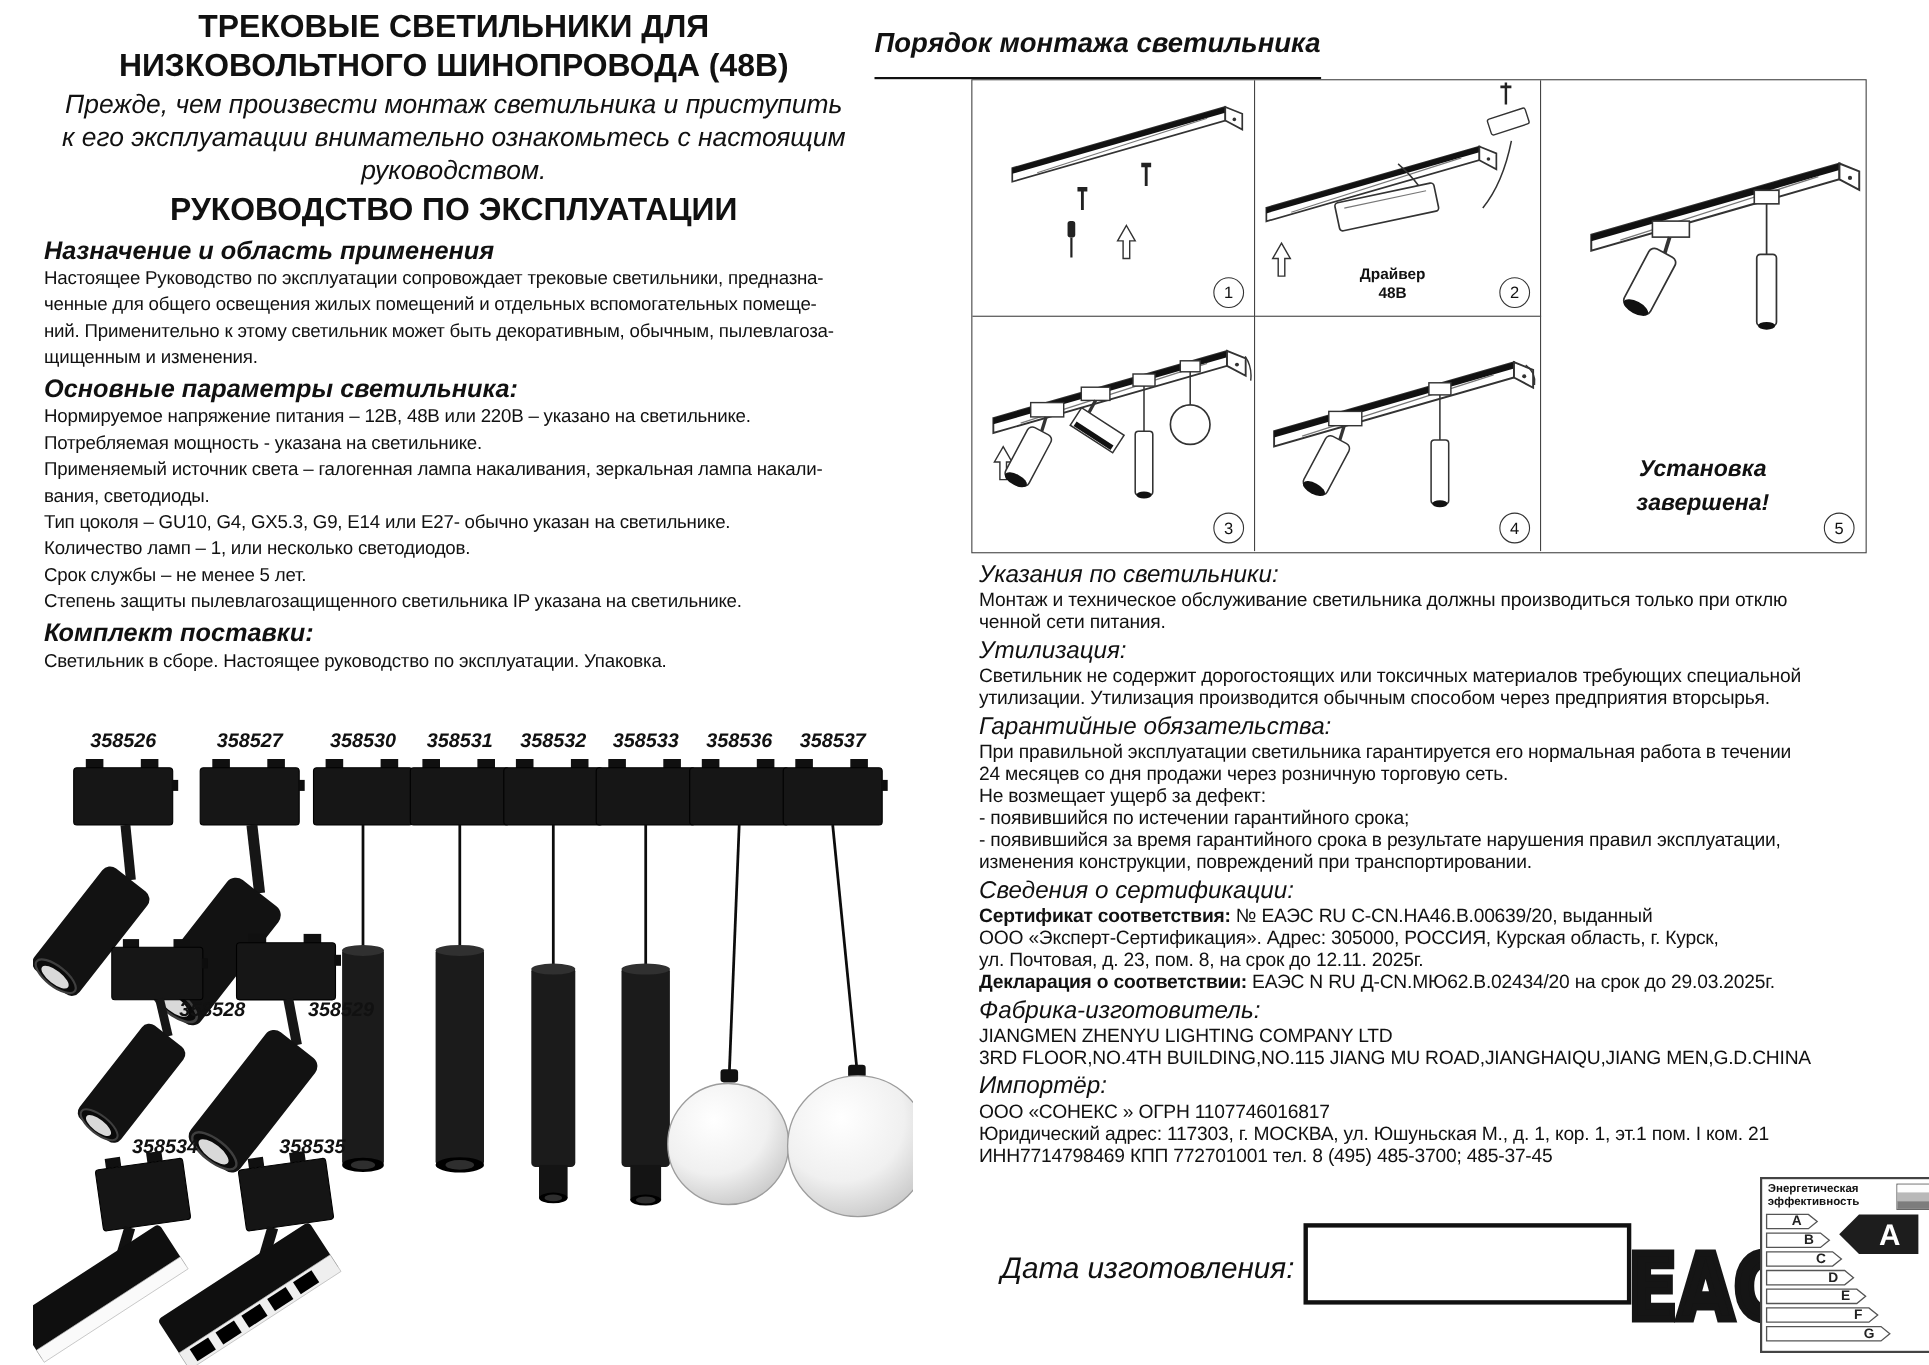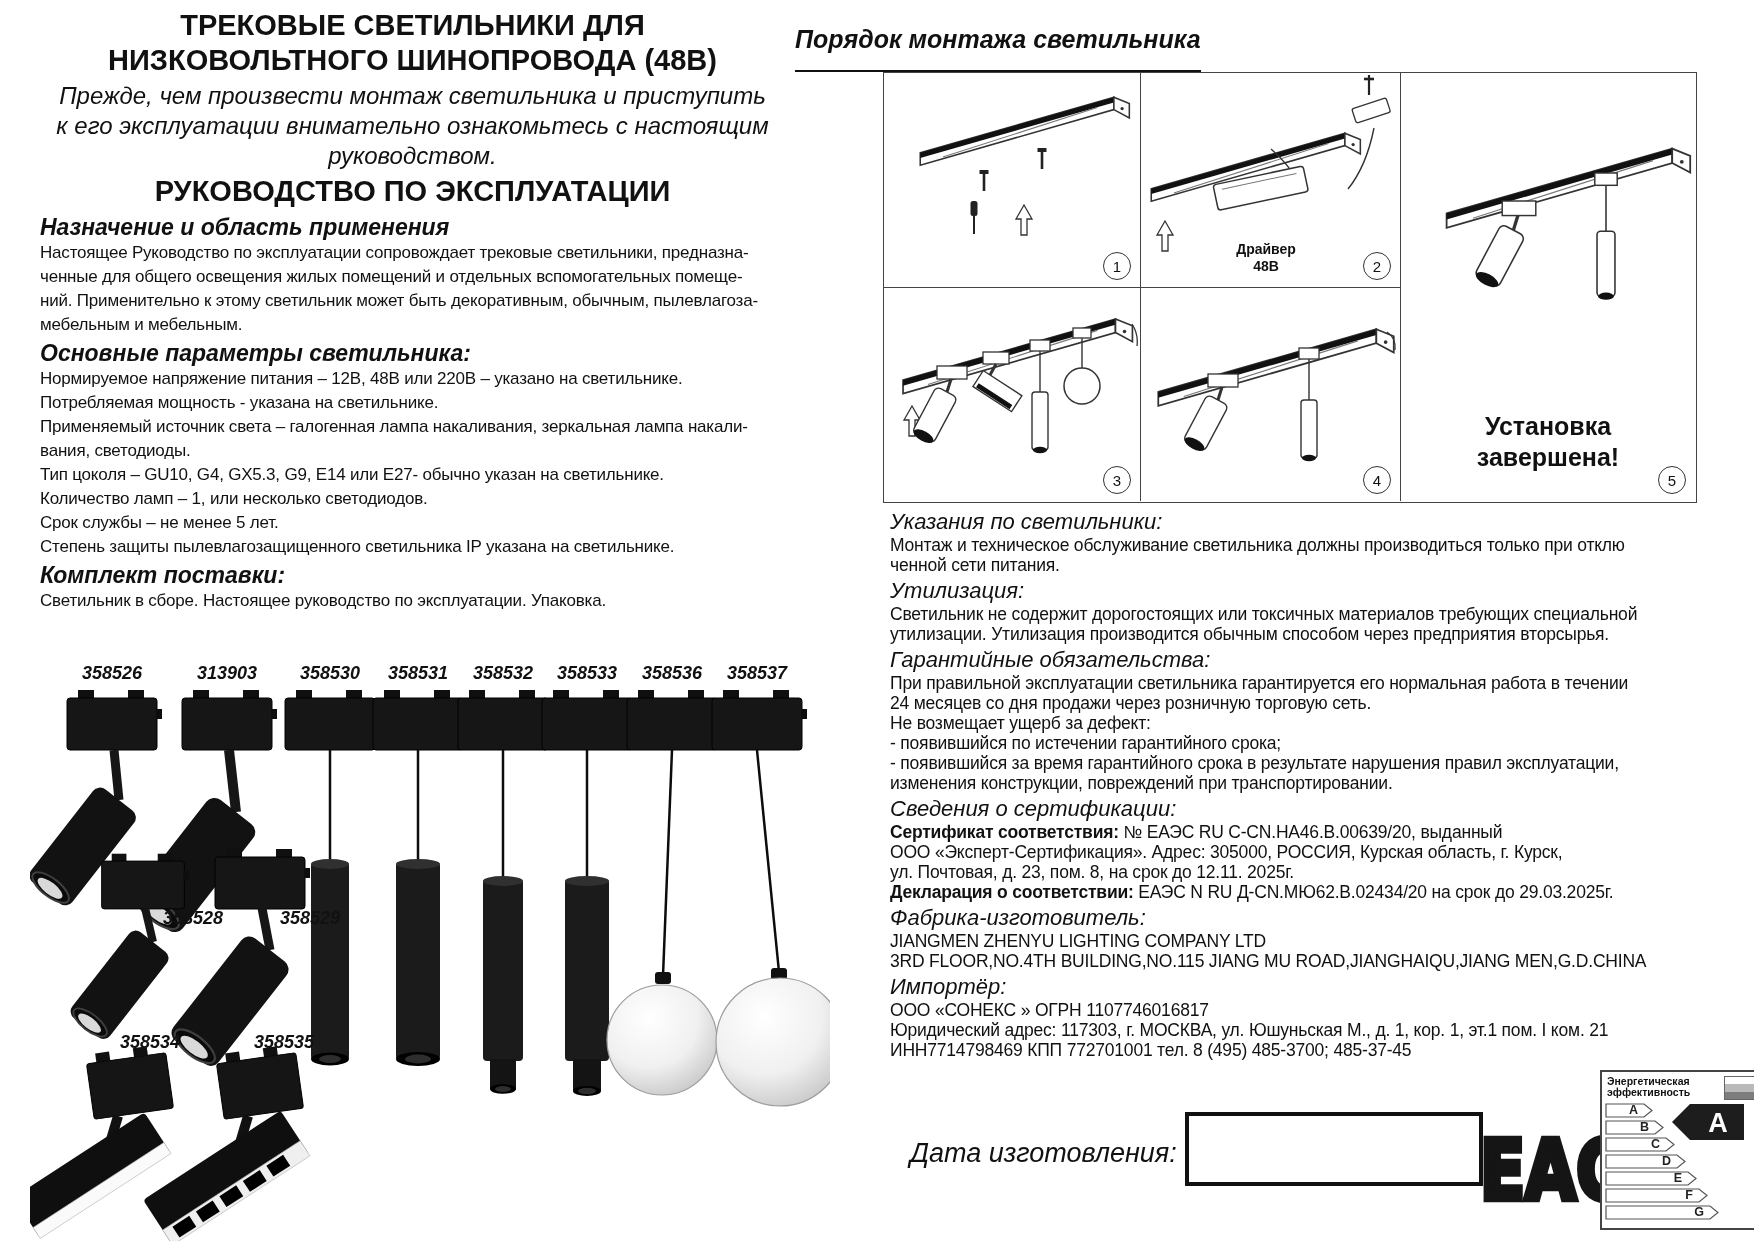--- a/index.html
+++ b/index.html
@@ -30,21 +30,21 @@
   .p3{left:0;top:215px;width:257px;height:213px;border-right:1.6px solid #444;}
   .p4{left:257px;top:215px;width:260px;height:213px;border-right:1.6px solid #444;}
   .p5{left:517px;top:0;width:294px;height:428px;}
   .panel svg{position:absolute;left:0;top:0;}
   .step-circle{position:absolute;right:9px;bottom:7px;width:26px;height:26px;border:1.6px solid #333;
                border-radius:50%;background:#fff;font-size:15px;display:flex;align-items:center;
                justify-content:center;}
   .driver-label{position:absolute;left:55px;bottom:12px;width:140px;text-align:center;
                 font-size:14px;font-weight:bold;line-height:17px;}
   .complete-text{position:absolute;left:0;bottom:28px;width:100%;text-align:center;
-                 font-size:25px;font-weight:bold;line-height:31px;}
+                 font-size:21px;font-weight:bold;font-style:italic;line-height:31px;}
   .rtext{position:absolute;left:100px;top:486px;width:850px;}
   .r-h{font-size:22px;font-style:italic;line-height:26px;margin-top:3px;}
   .r-line{font-size:17.5px;line-height:20px;white-space:nowrap;letter-spacing:-0.2px;}
   .r-line b{font-weight:bold;}
   .svc{margin-top:8px;}
   
   .date-label{position:absolute;left:120px;top:1118px;font-size:27px;font-style:italic;}
   .date-box{position:absolute;left:395px;top:1092px;width:290px;height:66px;border:4px solid #111;}
   .eac{position:absolute;left:688px;top:1082px;}
   .energy{position:absolute;left:810px;top:1050px;width:175px;height:160px;border:2px solid #444;
@@ -119,42 +119,42 @@
       <div>к его эксплуатации внимательно ознакомьтесь с настоящим</div>
       <div>руководством.</div>
     </div>
     <div class="manual-title">РУКОВОДСТВО ПО ЭКСПЛУАТАЦИИ</div>
 
     <div class="sec-h">Назначение и область применения</div>
     <div>
       <div class="body-line">Настоящее Руководство по эксплуатации сопровождает трековые светильники, предназна-</div>
       <div class="body-line">ченные для общего освещения жилых помещений и отдельных вспомогательных помеще-</div>
       <div class="body-line">ний. Применительно к этому светильник может быть декоративным, обычным, пылевлагоза-</div>
-      <div class="body-line">мебельным и мебельным.</div>
+      <div class="body-line">щищенным и изменения.</div>
     </div>
 
     <div class="sec-h">Основные параметры светильника:</div>
     <div>
       <div class="body-line">Нормируемое напряжение питания – 12В, 48В или 220В – указано на светильнике.</div>
       <div class="body-line">Потребляемая мощность - указана на светильнике.</div>
       <div class="body-line">Применяемый источник света – галогенная лампа накаливания, зеркальная лампа накали-</div>
       <div class="body-line">вания, светодиоды.</div>
       <div class="body-line">Тип цоколя – GU10, G4, GX5.3, G9, Е14 или Е27- обычно указан на светильнике.</div>
       <div class="body-line">Количество ламп – 1, или несколько светодиодов.</div>
       <div class="body-line">Срок службы – не менее 5 лет.</div>
       <div class="body-line">Степень защиты пылевлагозащищенного светильника IP указана на светильнике.</div>
     </div>
 
     <div class="sec-h">Комплект поставки:</div>
     <div class="body-line">Светильник в сборе. Настоящее руководство по эксплуатации. Упаковка.</div>
   </div>
 
   <div class="products">
     <div class="prod-label" style="left:27px;top:13px">358526</div>
-    <div class="prod-label" style="left:142px;top:13px">313903</div>
+    <div class="prod-label" style="left:142px;top:13px">358527</div>
     <div class="prod-label" style="left:245px;top:13px">358530</div>
     <div class="prod-label" style="left:333px;top:13px">358531</div>
     <div class="prod-label" style="left:418px;top:13px">358532</div>
     <div class="prod-label" style="left:502px;top:13px">358533</div>
     <div class="prod-label" style="left:587px;top:13px">358536</div>
     <div class="prod-label" style="left:672px;top:13px">358537</div>
     <div class="prod-label" style="left:108px;top:258px">358528</div>
     <div class="prod-label" style="left:225px;top:258px">358529</div>
     <div class="prod-label" style="left:65px;top:382px">358534</div>
     <div class="prod-label" style="left:199px;top:382px">358535</div>

